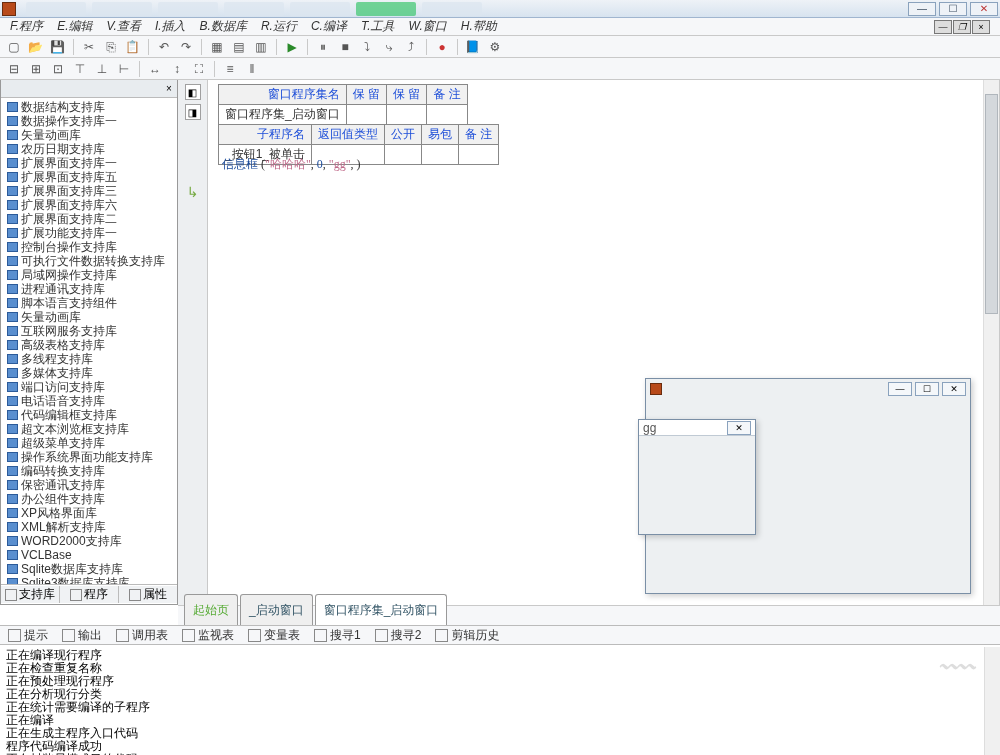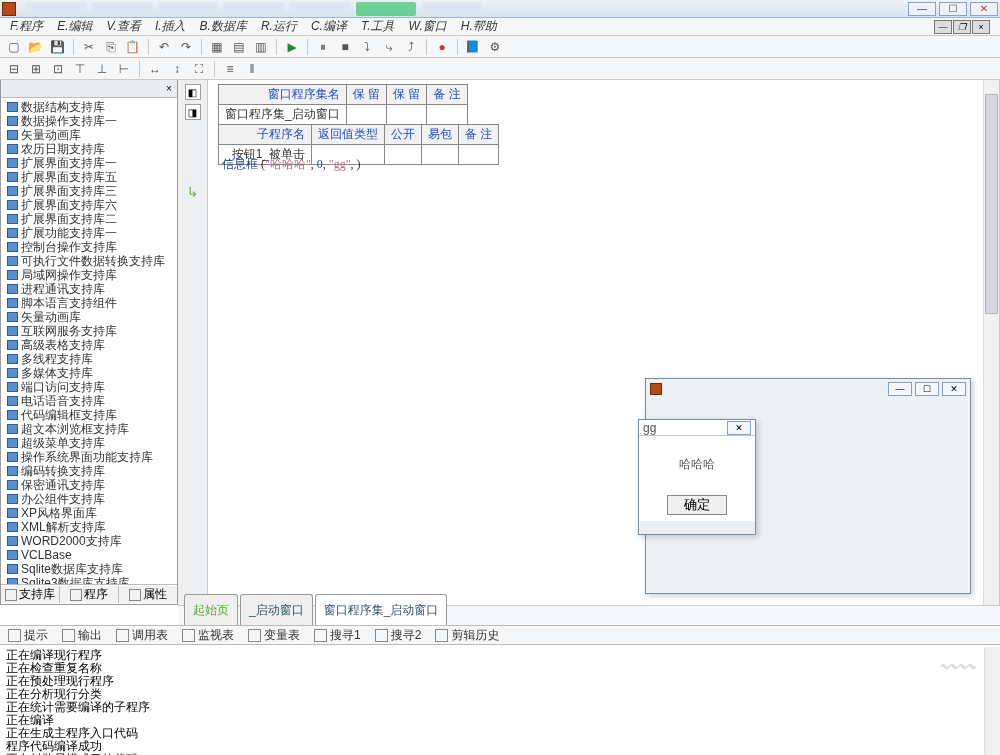--- a/index.html
+++ b/index.html
@@ -403,24 +403,20 @@
           <div class="win-ctl-btn">✕</div>
         </div>
       </div>
     </div>
 
     <div class="win" id="dialog-win">
       <div class="win-title">
         <span style="color:#555">gg</span>
         <div class="win-ctl-btn">✕</div>
       </div>
-      <div class="body">
-        <div style="color:#555">哈哈哈</div>
-        <button class="okbtn">确定</button>
-      </div>
     </div>
 
     <div class="scrolltrack-v">
         <div class="vthumb"></div>
       </div>
   </div>
 </div>
 
 <div class="editor-tabs">
   <div class="etab">起始页</div>

